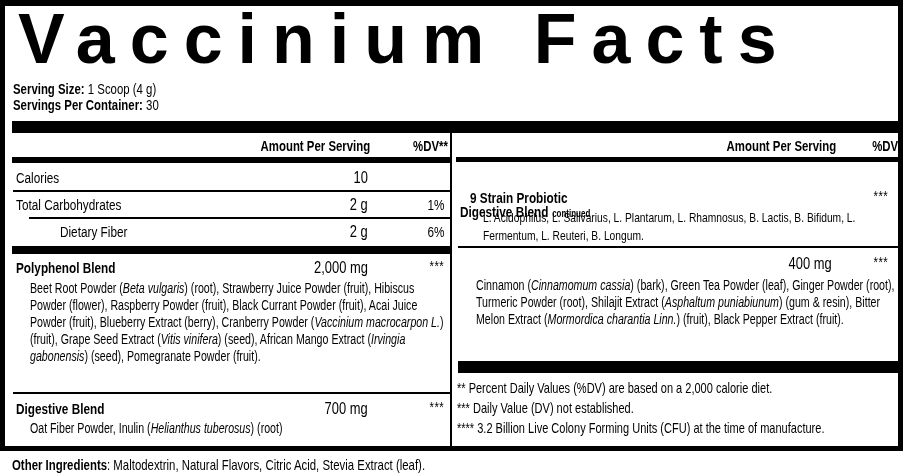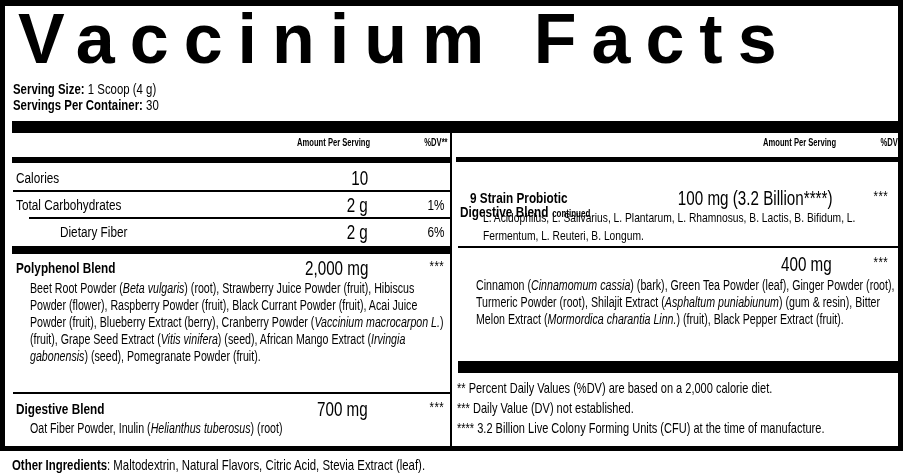--- a/index.html
+++ b/index.html
@@ -23,23 +23,23 @@
     position:absolute; left:18px; top:0px;
     font-size:70px; line-height:78px; font-weight:bold; letter-spacing:15px;
     white-space:nowrap;
   }
   .serv { position:absolute; left:13px; top:81px; font-size:15px; line-height:16px; }
   .serv .line { display:block; }
   .bar { position:absolute; background:#000; }
   .hline { position:absolute; background:#000; height:2px; }
   .vdiv { position:absolute; background:#000; width:2px; }
 
-  .hdr { position:absolute; top:137px; font-size:10px; font-weight:bold; }
+  .hdr { position:absolute; top:137px; font-size:15px; font-weight:bold; }
   .rowname { position:absolute; font-size:15.5px; line-height:20px; }
-  .rowamt  { position:absolute; font-size:20px; line-height:20px; text-align:right; }
+  .rowamt  { position:absolute; font-size:17px; line-height:20px; text-align:right; }
   .rowdv   { position:absolute; font-size:15.5px; line-height:20px; text-align:right; }
   .blendname { position:absolute; font-size:15.5px; line-height:20px; font-weight:bold; }
   .stars { font-size:15px; letter-spacing:0.5px; }
   .desc { position:absolute; font-size:14px; line-height:17px; }
   .strains { position:absolute; font-size:13.5px; line-height:17.5px; }
   .contnote { font-size:10.5px; font-weight:bold; margin-left:5px; }
   .foot { position:absolute; left:457px; font-size:14.5px; line-height:18px; }
   .other { position:absolute; left:12px; top:456px; font-size:15px; }
 </style>
 </head>
@@ -95,21 +95,20 @@
       <div class="para"><span>Oat Fiber Powder, Inulin (</span><i>Helianthus tuberosus</i><span>) (root)</span></div>
     </div>
 
   <div class="hdr" style="right:70px;"><span class="cx or">Amount Per Serving</span></div>
   <div class="hdr" style="right:8px;"><span class="cx or">%DV</span></div>
   <div class="bar" style="left:456px; top:157px; width:442px; height:5px;"></div>
 
   <div class="blendname" style="left:460px; top:166px;margin-top:36px;"><span class="cx ol"><span>Digestive Blend</span><span class="contnote">continued</span></span></div>
 
   <div class="blendname" style="left:470px; top:188px;"><span class="cx ol">9 Strain Probiotic</span></div>
-  <div class="rowamt" style="right:74px; top:188px;"><span class="cx or">100 mg (3.2 Billion****)</span></div>
   <div class="rowdv stars" style="right:18px; top:186px;"><span class="cx or">***</span></div>
   <div class="strains" style="left:483px; top:209px; width:492px;">
       <div class="para"><span>L. Acidophilus, L. Salivarius, L. Plantarum, L. Rhamnosus, B. Lactis, B. Bifidum, L. Fermentum, L. Reuteri, B. Longum.</span></div>
     </div>
 
   <div class="hline" style="left:458px; top:246px; width:440px; height:1.5px;"></div>
 
   <div class="rowamt" style="right:74px; top:254px;"><span class="cx or">400 mg</span></div>
   <div class="rowdv stars" style="right:18px; top:252px;"><span class="cx or">***</span></div>
   <div class="desc" style="left:476px; top:277px; width:553px;">

